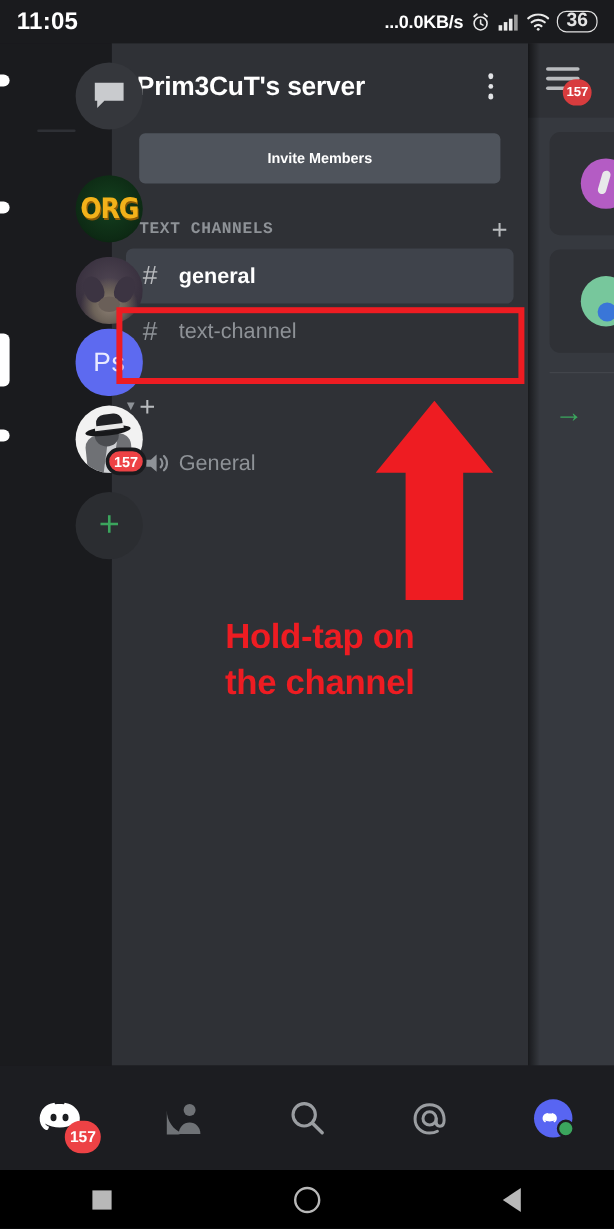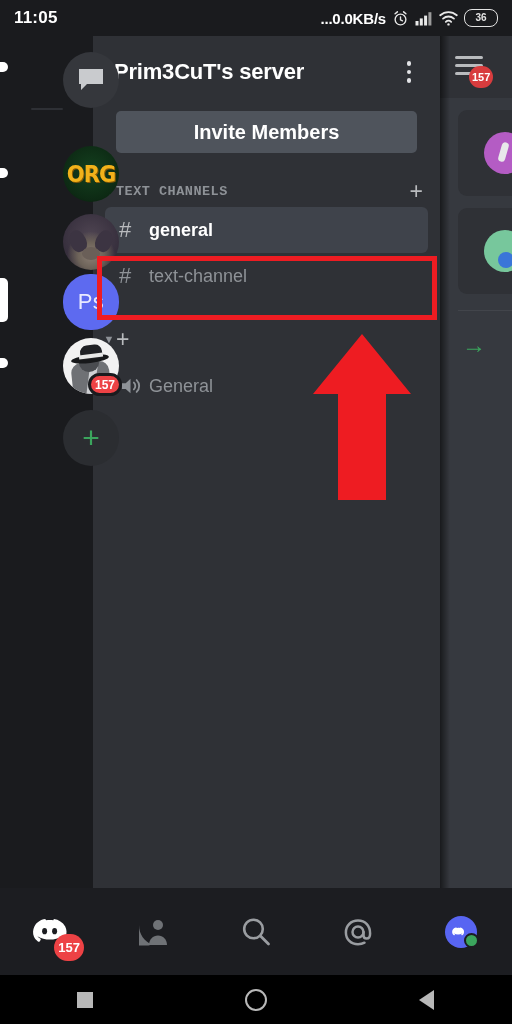--- a/index.html
+++ b/index.html
@@ -27,21 +27,21 @@
     background: #1a1b1e;
     display: flex;
     align-items: center;
     justify-content: space-between;
     padding: 0 14px;
     box-sizing: border-box;
     z-index: 40;
   }
   #status-clock {
     color: #ffffff;
-    font-size: 17px;
+    font-size: 20px;
     font-weight: bold;
     letter-spacing: .2px;
   }
   .status-right {
     display: flex;
     align-items: center;
     gap: 6px;
   }
   #net-speed {
     color: #ffffff;
@@ -53,21 +53,21 @@
   #battery-pill {
     position: relative;
     width: 32px; height: 16px;
     border: 1.6px solid #e3e3e3;
     border-radius: 8px;
     display: flex;
     align-items: center;
     justify-content: center;
   }
   #battery-pill span {
-    font-size: 10px;
+    font-size: 16px;
     color: #e3e3e3;
     font-weight: bold;
     line-height: 1;
   }
 
   
   #server-rail {
     position: absolute;
     left: 0; top: 36px;
     width: 93px; height: 852px;
@@ -262,21 +262,21 @@
   }
   #invite-members-button {
     margin: 24px 23px 0 23px;
     height: 42px;
     background: #4f545c;
     border-radius: 5px;
     display: flex;
     align-items: center;
     justify-content: center;
     color: #ffffff;
-    font-size: 20px;
+    font-size: 12px;
     font-weight: bold;
   }
   .channels-section { margin-top: 26px; }
   .section-header {
     display: flex;
     align-items: center;
     padding: 0 17px 0 9px;
     height: 24px;
   }
   .chevron {
@@ -705,20 +705,24 @@
     </div>
     <div id="content-divider"></div>
     <div id="content-arrow">→</div>
   </div>
   <div id="content-pane-shadow"></div>
 
   <div id="highlight-box"></div>
   <svg id="pointer-arrow" viewBox="0 0 98 166">
     <path d="M49 0 98 60H73v106H25V60H0Z" fill="#ee1c22"></path>
   </svg>
+  <div id="annotation-text">
+    <div>Hold-tap on</div>
+    <div>the channel</div>
+  </div>
 
   <div id="bottom-nav">
     <div class="nav-item">
       <svg width="38" height="30" viewBox="0 0 38 30">
         <path d="M13.3 2C8.6 2.6 4.5 5.3 2.4 9.4.8 12.6.6 16.3 1.9 19.6c.8 2 2.2 3.7 4 4.8 1 .6 2 .3 2.3-.6l.7-1.9c-1.5-.6-2.7-1.5-3.5-2.7 3.7 2.3 8 3.4 12.4 3.4s8.7-1.1 12.4-3.4c-.8 1.2-2 2.1-3.5 2.7l.7 1.9c.3.9 1.3 1.2 2.3.6 1.8-1.1 3.2-2.8 4-4.8 1.3-3.3 1.1-7-0.5-10.2C30.7 5.3 26.6 2.6 21.9 2l-.6 1.3c-2.4-.4-4.9-.4-7.3 0z" fill="#ffffff"></path>
         <ellipse cx="12.6" cy="14.2" rx="2.5" ry="3.1" fill="#1c1d21"></ellipse>
         <ellipse cx="22.6" cy="14.2" rx="2.5" ry="3.1" fill="#1c1d21"></ellipse>
       </svg>
       <div id="home-badge">157</div>
     </div>

